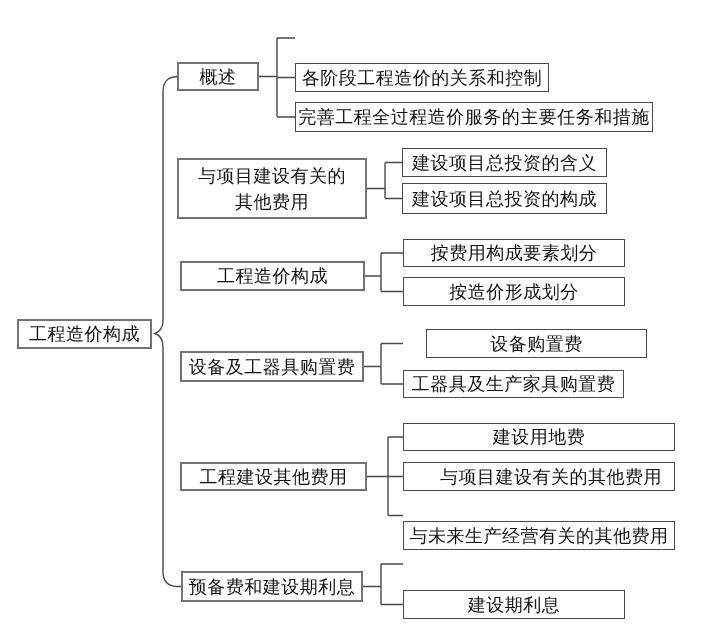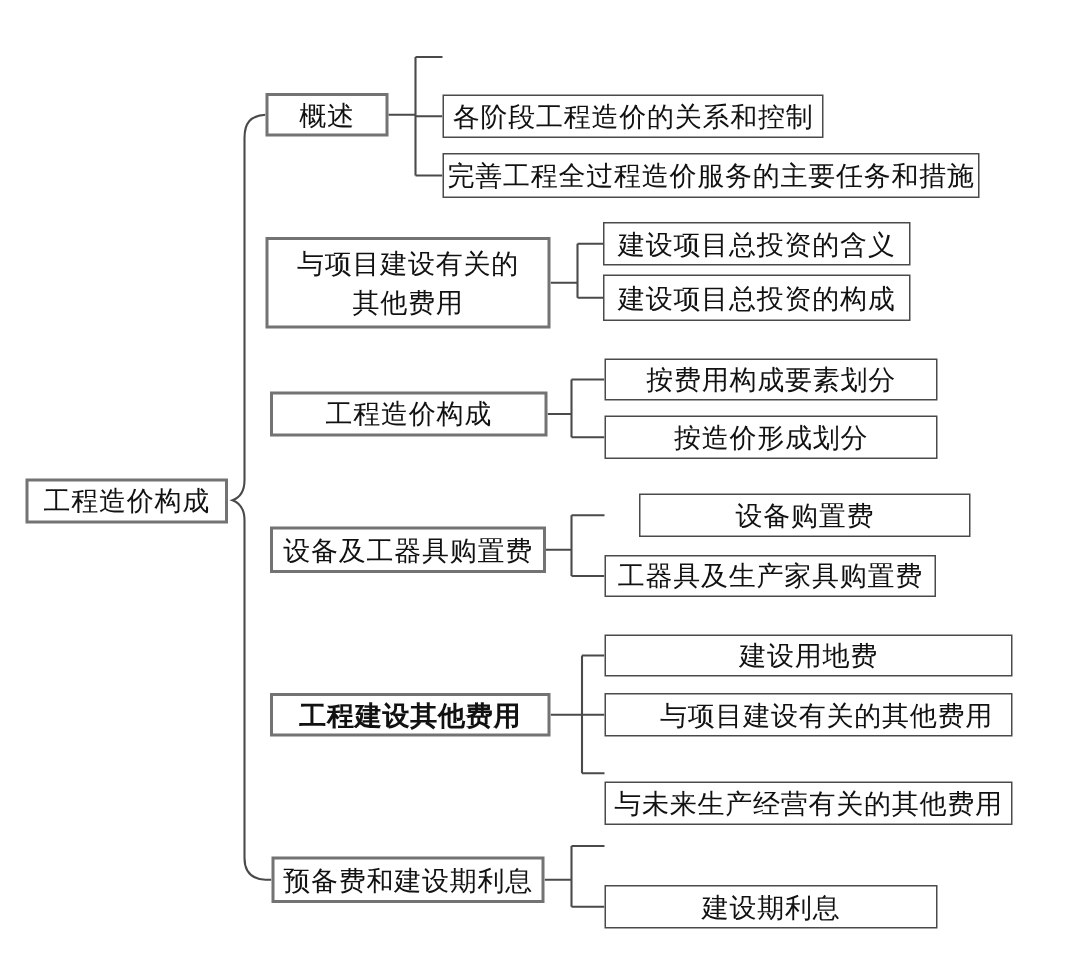--- a/index.html
+++ b/index.html
@@ -97,21 +97,21 @@
   <div class="node level0" style="left:17px; top:319px; width:135px; height:30px;">工程造价构成</div>
 
   <div class="node level1" style="left:177px; top:62px; width:82px; height:29px;">概述</div>
 
   <div class="node level1 wrap2" style="left:177px; top:158px; width:190px; height:61px;">与项目建设有关的其他费用</div>
 
   <div class="node level1" style="left:180px; top:261px; width:185px; height:30px;">工程造价构成</div>
 
   <div class="node level1" style="left:180px; top:351px; width:184px; height:31px;">设备及工器具购置费</div>
 
-  <div class="node level1" style="left:180px; top:462px; width:187px; height:29px;font-weight:bold;">工程建设其他费用</div>
+  <div class="node level1" style="left:180px; top:462px; width:187px; height:29px;">工程建设其他费用</div>
 
   <div class="node level1" style="left:181px; top:571px; width:182px; height:31px;">预备费和建设期利息</div>
 
   <div class="node level2" style="left:295px; top:63px; width:254px; height:29px;">各阶段工程造价的关系和控制</div>
   <div class="node level2" style="left:295px; top:102px; width:358px; height:30px;">完善工程全过程造价服务的主要任务和措施</div>
 
   <div class="node level2" style="left:402px; top:148px; width:205px; height:29px;">建设项目总投资的含义</div>
   <div class="node level2" style="left:402px; top:183px; width:205px; height:31px;">建设项目总投资的构成</div>
 
   <div class="node level2" style="left:403px; top:239px; width:222px; height:28px;">按费用构成要素划分</div>

